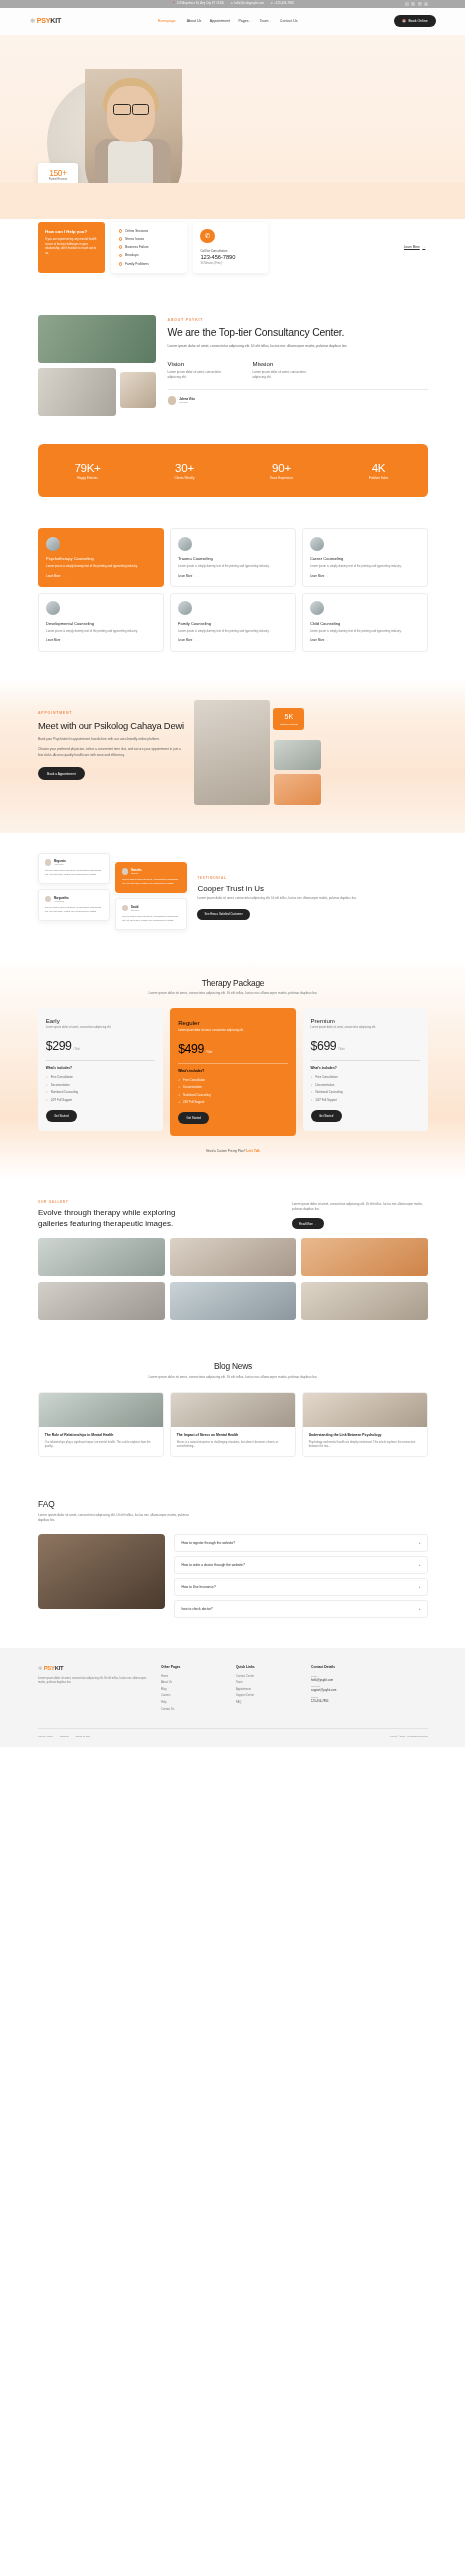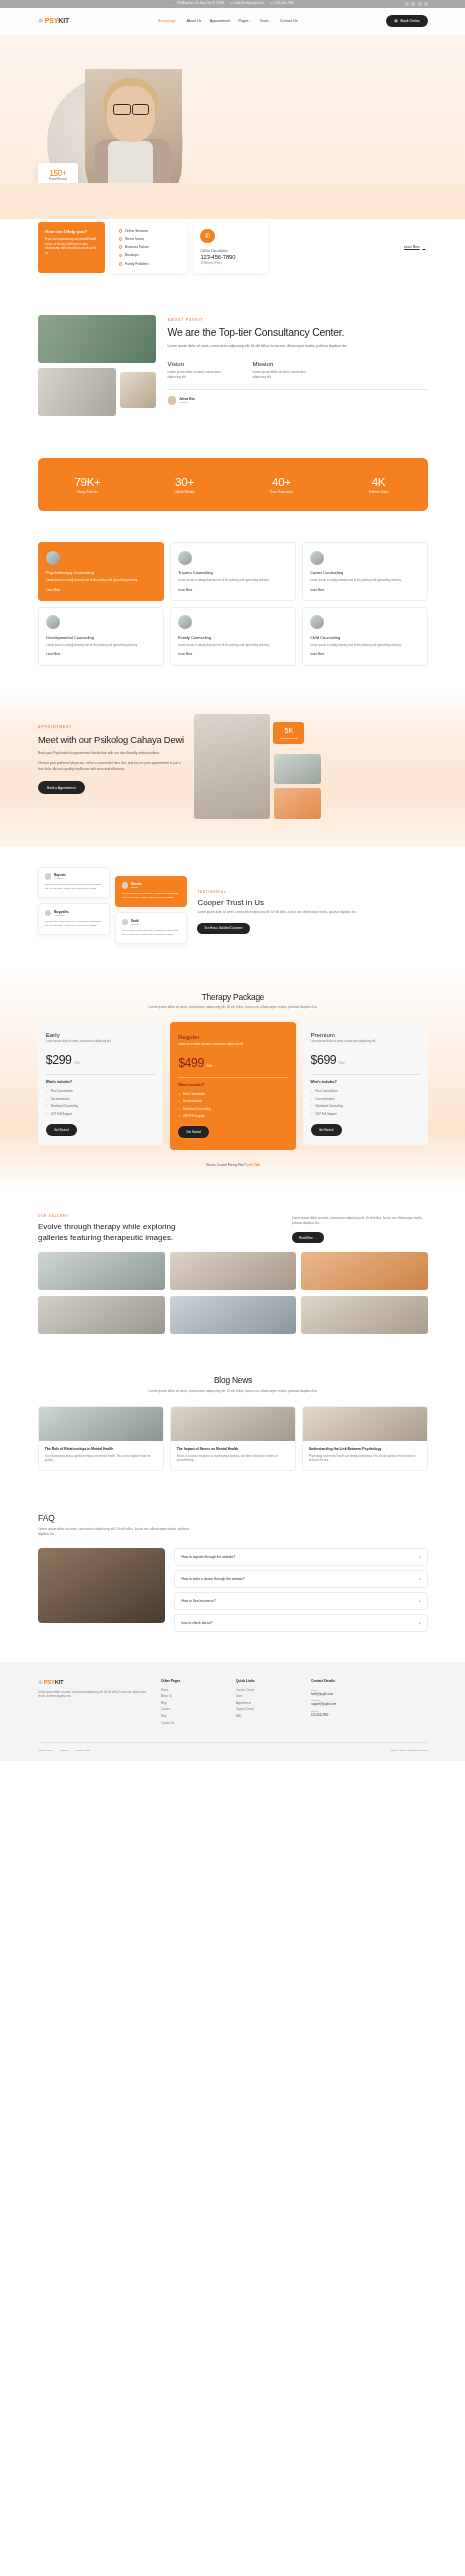--- a/index.html
+++ b/index.html
@@ -23,21 +23,21 @@
   .tb-ic { font-size: 2.6px; }
   .topbar-right { position: absolute; right: 38px; display: flex; gap: 2.6px; }
   .soc {
     width: 3.9px; height: 3.9px; border-radius: 0.6px; background: rgba(255,255,255,.25);
     display: flex; align-items: center; justify-content: center; font-size: 2.3px; color: #fff;
   }
 
   
   .nav {
     height: 27px; background: #fdfdfd; display: flex; align-items: center;
-    justify-content: space-between; padding: 0 38px;
+    justify-content: space-between; padding: 0 30px;
     box-shadow: 0 0.6px 2.6px rgba(0,0,0,.05);
   }
   .logo { display: flex; align-items: center; gap: 1.3px; }
   .logo-mark { font-size: 6.5px; color: #b8b8b8; }
   .logo-txt { font-size: 7.1px; font-weight: bold; letter-spacing: -0.2px; }
   .logo-psy { color: #f5801f; }
   .logo-kit { color: #3a3a3a; }
   .menu { display: flex; align-items: center; gap: 8.4px; font-size: 3.6px; color: #3d3d3d; }
   .menu a { text-decoration: none; color: inherit; display: flex; align-items: center; gap: 1px; }
   .menu a.active { color: #f5801f; }
@@ -126,21 +126,21 @@
   .vm-t { font-size: 6.1px; font-weight: 400; color: #242424; }
   .vm-p { font-size: 3px; line-height: 1.7; color: #777; margin-top: 2.6px; width: 67px; }
   .about-div { height: 0.6px; background: #e8e8e8; margin: 9px 0 6.5px; }
   .sign { display: flex; align-items: center; gap: 3.2px; }
   .sign-av { width: 8.4px; height: 8.4px; border-radius: 50%; background: #d6c3ad; }
   .sign-n { font-size: 2.8px; font-weight: bold; }
   .sign-r { font-size: 2.3px; color: #8c8c8c; }
 
   
   .stats-wrap { padding: 5.2px 38px 22px; }
-  .stats { background: #f5801f; border-radius: 5.2px; display: flex; padding: 17px 1px; margin-top: 14px; }
+  .stats { background: #f5801f; border-radius: 5.2px; display: flex; padding: 17px 1px; }
   .stat { flex: 1; text-align: center; color: #fff; }
   .stat-n { font-size: 11.6px; font-weight: 500; letter-spacing: -0.3px; }
   .stat-l { font-size: 3px; margin-top: 2.6px; opacity: .95; }
 
   
   .services { padding: 9px 38px 26px; }
   .sec-center { text-align: center; margin-bottom: 11.6px; }
   .sec-center h2 { font-size: 8.4px; font-weight: 400; color: #242424; letter-spacing: -0.2px; }
   .sec-center p { font-size: 3.2px; line-height: 1.65; color: #777; margin-top: 3.9px; }
   .svc-grid { display: grid; grid-template-columns: repeat(3,1fr); gap: 5.8px; }
@@ -196,21 +196,21 @@
   .p-t { font-size: 6.1px; font-weight: 400; color: #242424; }
   .p-d { font-size: 2.7px; line-height: 1.6; color: #818181; margin-top: 2.6px; }
   .p-price { margin-top: 8.4px; display: flex; align-items: baseline; gap: 1.9px; }
   .p-amt { font-size: 12.3px; font-weight: 400; letter-spacing: -0.4px; color: #1d1d1d; }
   .p-per { font-size: 2.6px; color: #8d8d8d; }
   .p-div { height: 0.5px; background: rgba(0,0,0,.1); margin: 7.1px 0 5.8px; }
   .p-inc { font-size: 3.2px; font-weight: bold; margin-bottom: 4.5px; color: #222; }
   .p-li { display: flex; gap: 2.6px; align-items: center; font-size: 2.8px; color: #666; margin-bottom: 3.6px; }
   .p-ck { color: #f5801f; font-size: 2.8px; }
   .p-btn { background: #232323; color: #fff; border: none; border-radius: 13px; font-size: 2.8px; padding: 3.9px 8.4px; margin-top: 4.5px; cursor: pointer; }
-  .pcard.on .p-t, .pcard.on .p-amt, .pcard.on .p-inc { color: #7f1d1d; }
+  .pcard.on .p-t, .pcard.on .p-amt, .pcard.on .p-inc { color: #000000; }
   .pcard.on .p-d, .pcard.on .p-per, .pcard.on .p-li { color: rgba(255,255,255,.95); }
   .pcard.on .p-ck { color: #fff; }
   .pcard.on .p-div { background: rgba(255,255,255,.35); }
   .pr-foot { text-align: center; font-size: 3px; color: #555; margin-top: 13px; }
   .pr-foot a { color: #f5801f; text-decoration: none; font-weight: bold; }
 
   
   .gal { padding: 21px 38px 26px; }
   .gal-head { display: flex; justify-content: space-between; align-items: flex-end; margin-bottom: 9px; }
   .gal-eye { font-size: 3px; letter-spacing: 0.8px; color: #f0925a; font-weight: bold; margin-bottom: 3.9px; }
@@ -425,21 +425,21 @@
     <div class="stats">
       <div class="stat">
         <div class="stat-n">79K+</div>
         <div class="stat-l">Happy Patients</div>
       </div>
       <div class="stat">
         <div class="stat-n">30+</div>
         <div class="stat-l">Clients Weekly</div>
       </div>
       <div class="stat">
-        <div class="stat-n">40+</div>
+        <div class="stat-n">90+</div>
         <div class="stat-l">Years Experience</div>
       </div>
       <div class="stat">
         <div class="stat-n">4K</div>
         <div class="stat-l">Problem Solve</div>
       </div>
     </div>
   </div>
 
   <div class="services">

